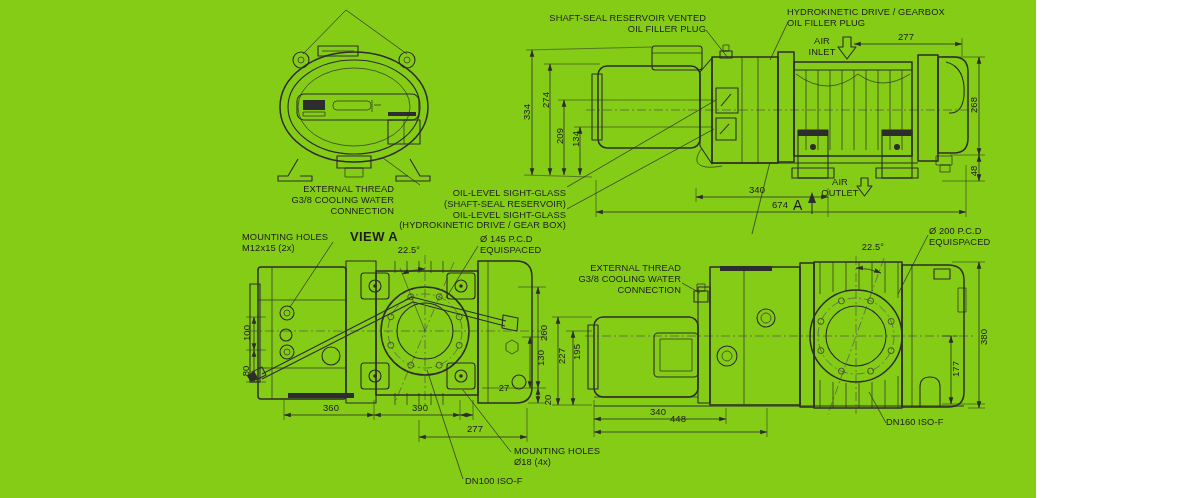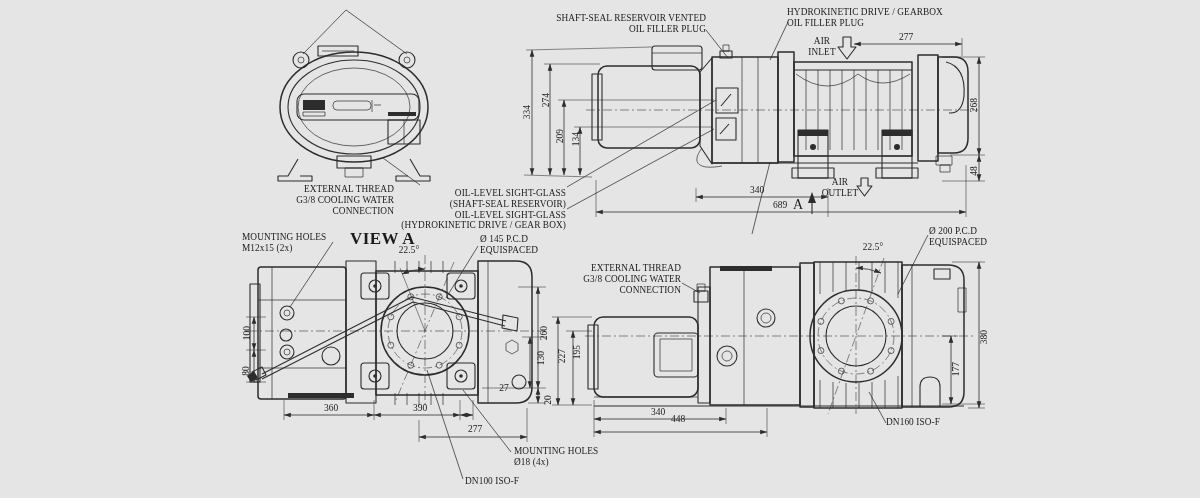--- a/index.html
+++ b/index.html
@@ -1,34 +1,34 @@
 <!DOCTYPE html>
 <html><head>
 <meta charset="utf-8">
 <style>
   html,body{margin:0;padding:0;}
-  .stage{position:relative;width:1200px;height:498px;background:#e5e5e5;overflow:hidden;
-         font-family:Liberation Serif, serif;color:#1c1c1c;}
+  .stage{position:relative;width:1036px;height:498px;background:#84cc16;overflow:hidden;
+         font-family:Liberation Sans, sans-serif;color:#1c1c1c;}
   .stage svg{position:absolute;left:0;top:0;}
   .ln{fill:none;stroke:#2d2d2d;stroke-width:1.1;stroke-linejoin:round;}
   .thk{stroke-width:1.5;}
   .thin{stroke-width:.7;}
   .fillc{fill:#2d2d2d;stroke:none;}
   .dash{fill:none;stroke:#555;stroke-width:.7;stroke-dasharray:9 3 2 3;}
   .dimln{fill:none;stroke:#2d2d2d;stroke-width:.8;}
   .ext{fill:none;stroke:#2d2d2d;stroke-width:.55;}
   .ldr{fill:none;stroke:#2d2d2d;stroke-width:.75;}
   .lbl{position:absolute;font-size:9.3px;line-height:10.8px;white-space:pre-line;
        letter-spacing:.1px;}
   .lbl.r{text-align:right;}
   .lbl.c{text-align:center;}
   .dim{position:absolute;font-size:9.5px;line-height:10px;transform:translate(-50%,-50%);
        white-space:nowrap;}
   .dim.v{transform:translate(-50%,-50%) rotate(-90deg);}
-  .viewtitle{position:absolute;font-size:17px;font-weight:700;letter-spacing:.4px;}
+  .viewtitle{position:absolute;font-size:13px;font-weight:700;letter-spacing:.4px;}
   .viewletter{position:absolute;font-size:14px;font-weight:400;}
   .watermark{position:absolute;font-size:50px;line-height:50px;color:#161616;
              letter-spacing:0;}
 </style>
 </head>
 <body>
 
 <div class="stage">
 
 <svg width="1200" height="498" viewBox="0 0 1200 498">
@@ -386,21 +386,21 @@
 <div class="lbl c" style="left:856px;top:242px;width:34px;">22.5°</div>
 <div class="lbl" style="left:929px;top:226px;width:92px;">Ø 200 P.C.D
 EQUISPACED</div>
 <div class="lbl" style="left:886px;top:417px;width:80px;">DN160 ISO-F</div>
 
 <div class="dim v" style="left:527px;top:112px;">334</div>
 <div class="dim v" style="left:546px;top:100px;">274</div>
 <div class="dim v" style="left:560px;top:136px;">209</div>
 <div class="dim v" style="left:576px;top:139px;">134</div>
 <div class="dim" style="left:757px;top:190px;">340</div>
-<div class="dim" style="left:780px;top:205px;">689</div>
+<div class="dim" style="left:780px;top:205px;">674</div>
 <div class="dim" style="left:906px;top:37px;">277</div>
 <div class="dim v" style="left:974px;top:105px;">268</div>
 <div class="dim v" style="left:974px;top:171px;">48</div>
 <div class="dim v" style="left:247px;top:333px;">100</div>
 <div class="dim v" style="left:246px;top:371px;">80</div>
 <div class="dim" style="left:331px;top:408px;">360</div>
 <div class="dim" style="left:420px;top:408px;">390</div>
 <div class="dim" style="left:504px;top:388px;">27</div>
 <div class="dim" style="left:475px;top:429px;">277</div>
 <div class="dim v" style="left:544px;top:333px;">260</div>

